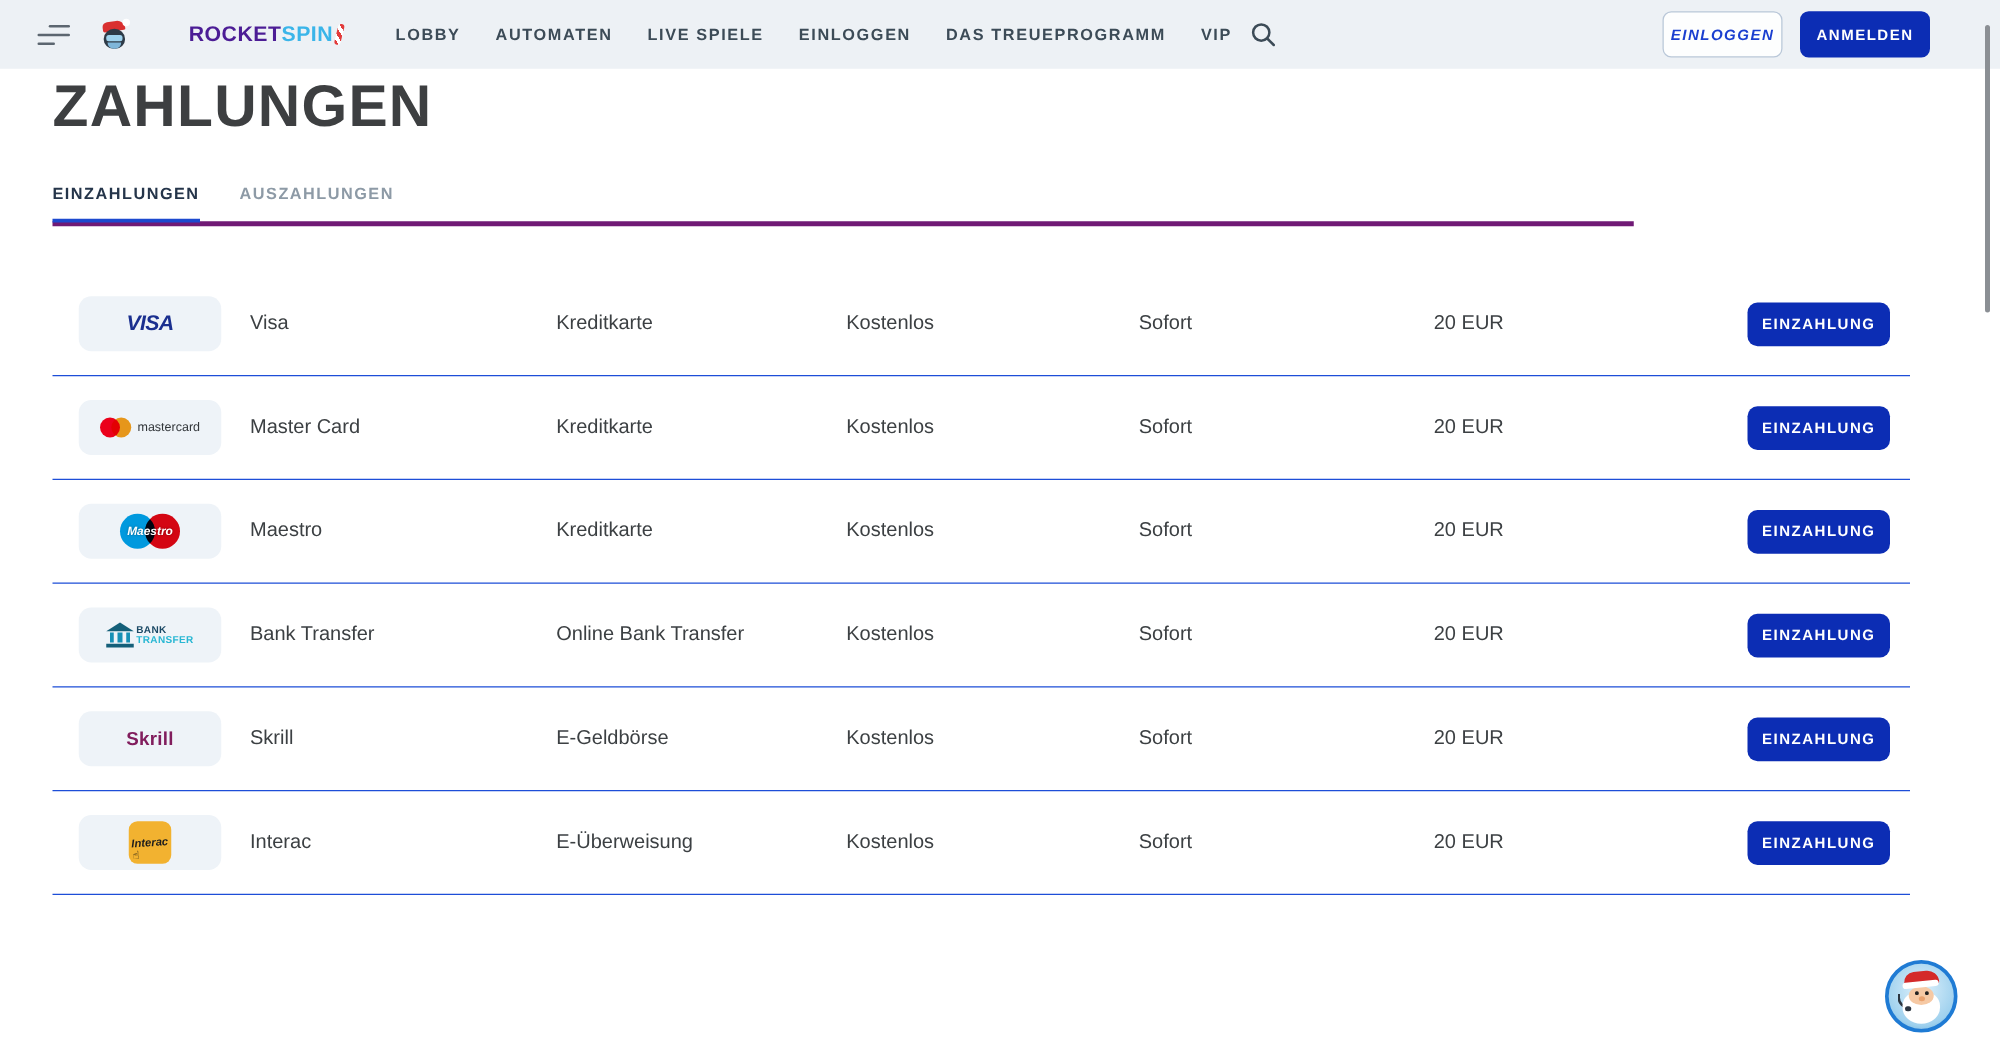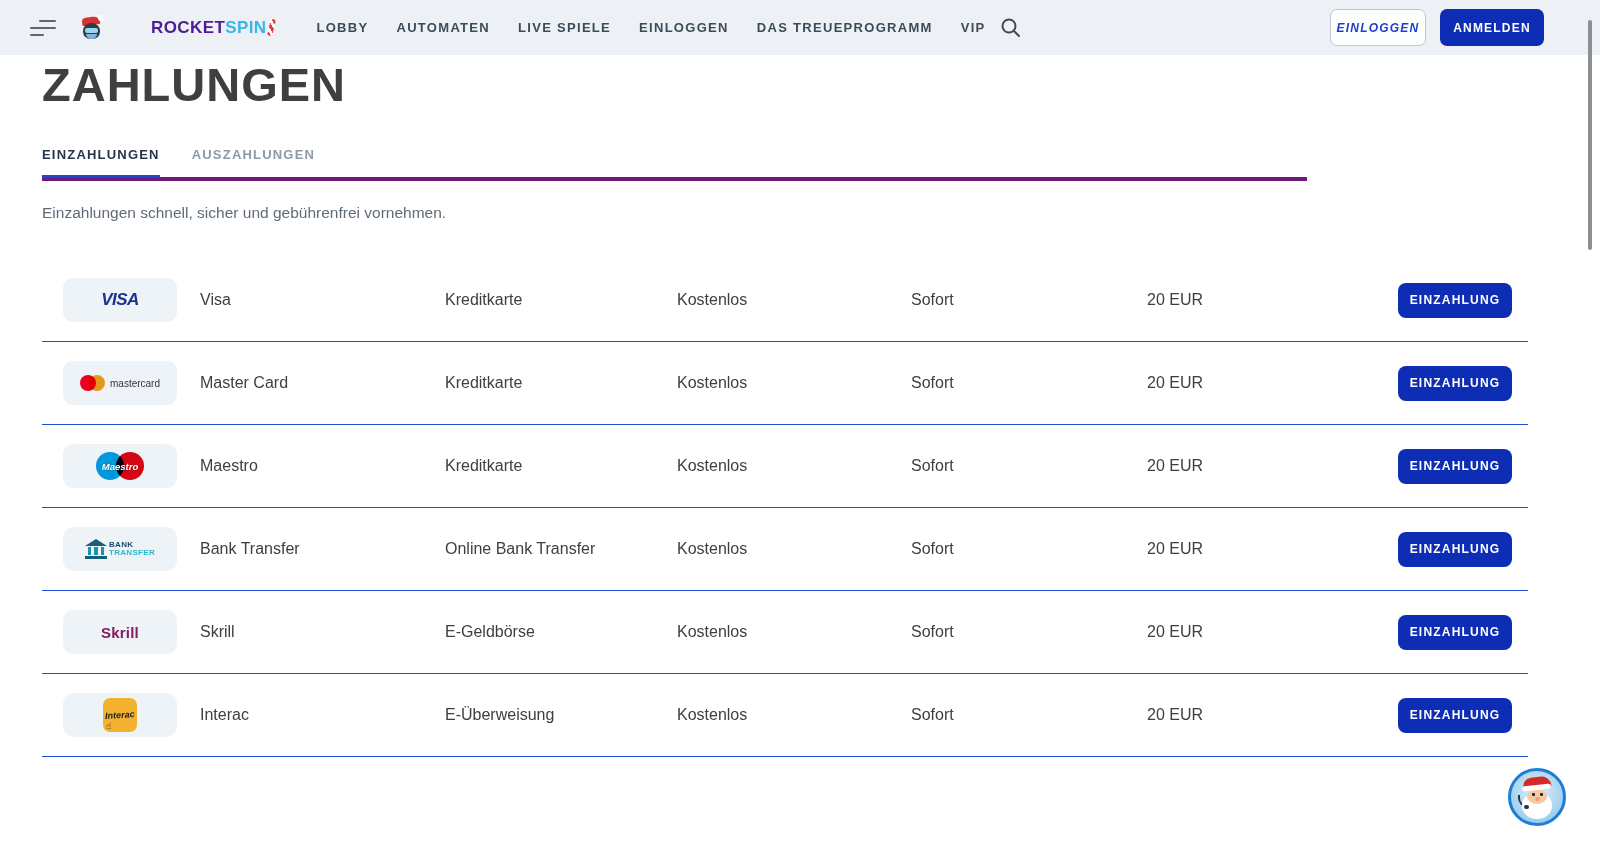--- a/index.html
+++ b/index.html
@@ -183,21 +183,20 @@
 <div class="scroll-thumb"></div>
 
 <main class="content">
   <h1 class="page-title">ZAHLUNGEN</h1>
 
   <div class="tabs">
       <span class="tab active">EINZAHLUNGEN</span>
       <span class="tab">AUSZAHLUNGEN</span>
     </div>
 
-  <p class="subtitle">Einzahlungen schnell, sicher und gebührenfrei vornehmen.</p>
 
   <section class="table">
     <div>
         <div class="t-row">
     <div class="cell">
       <div class="pm-icon">
               <span class="logo-visa">VISA</span>
             </div>
     </div>
     <div class="cell">Visa</div>

